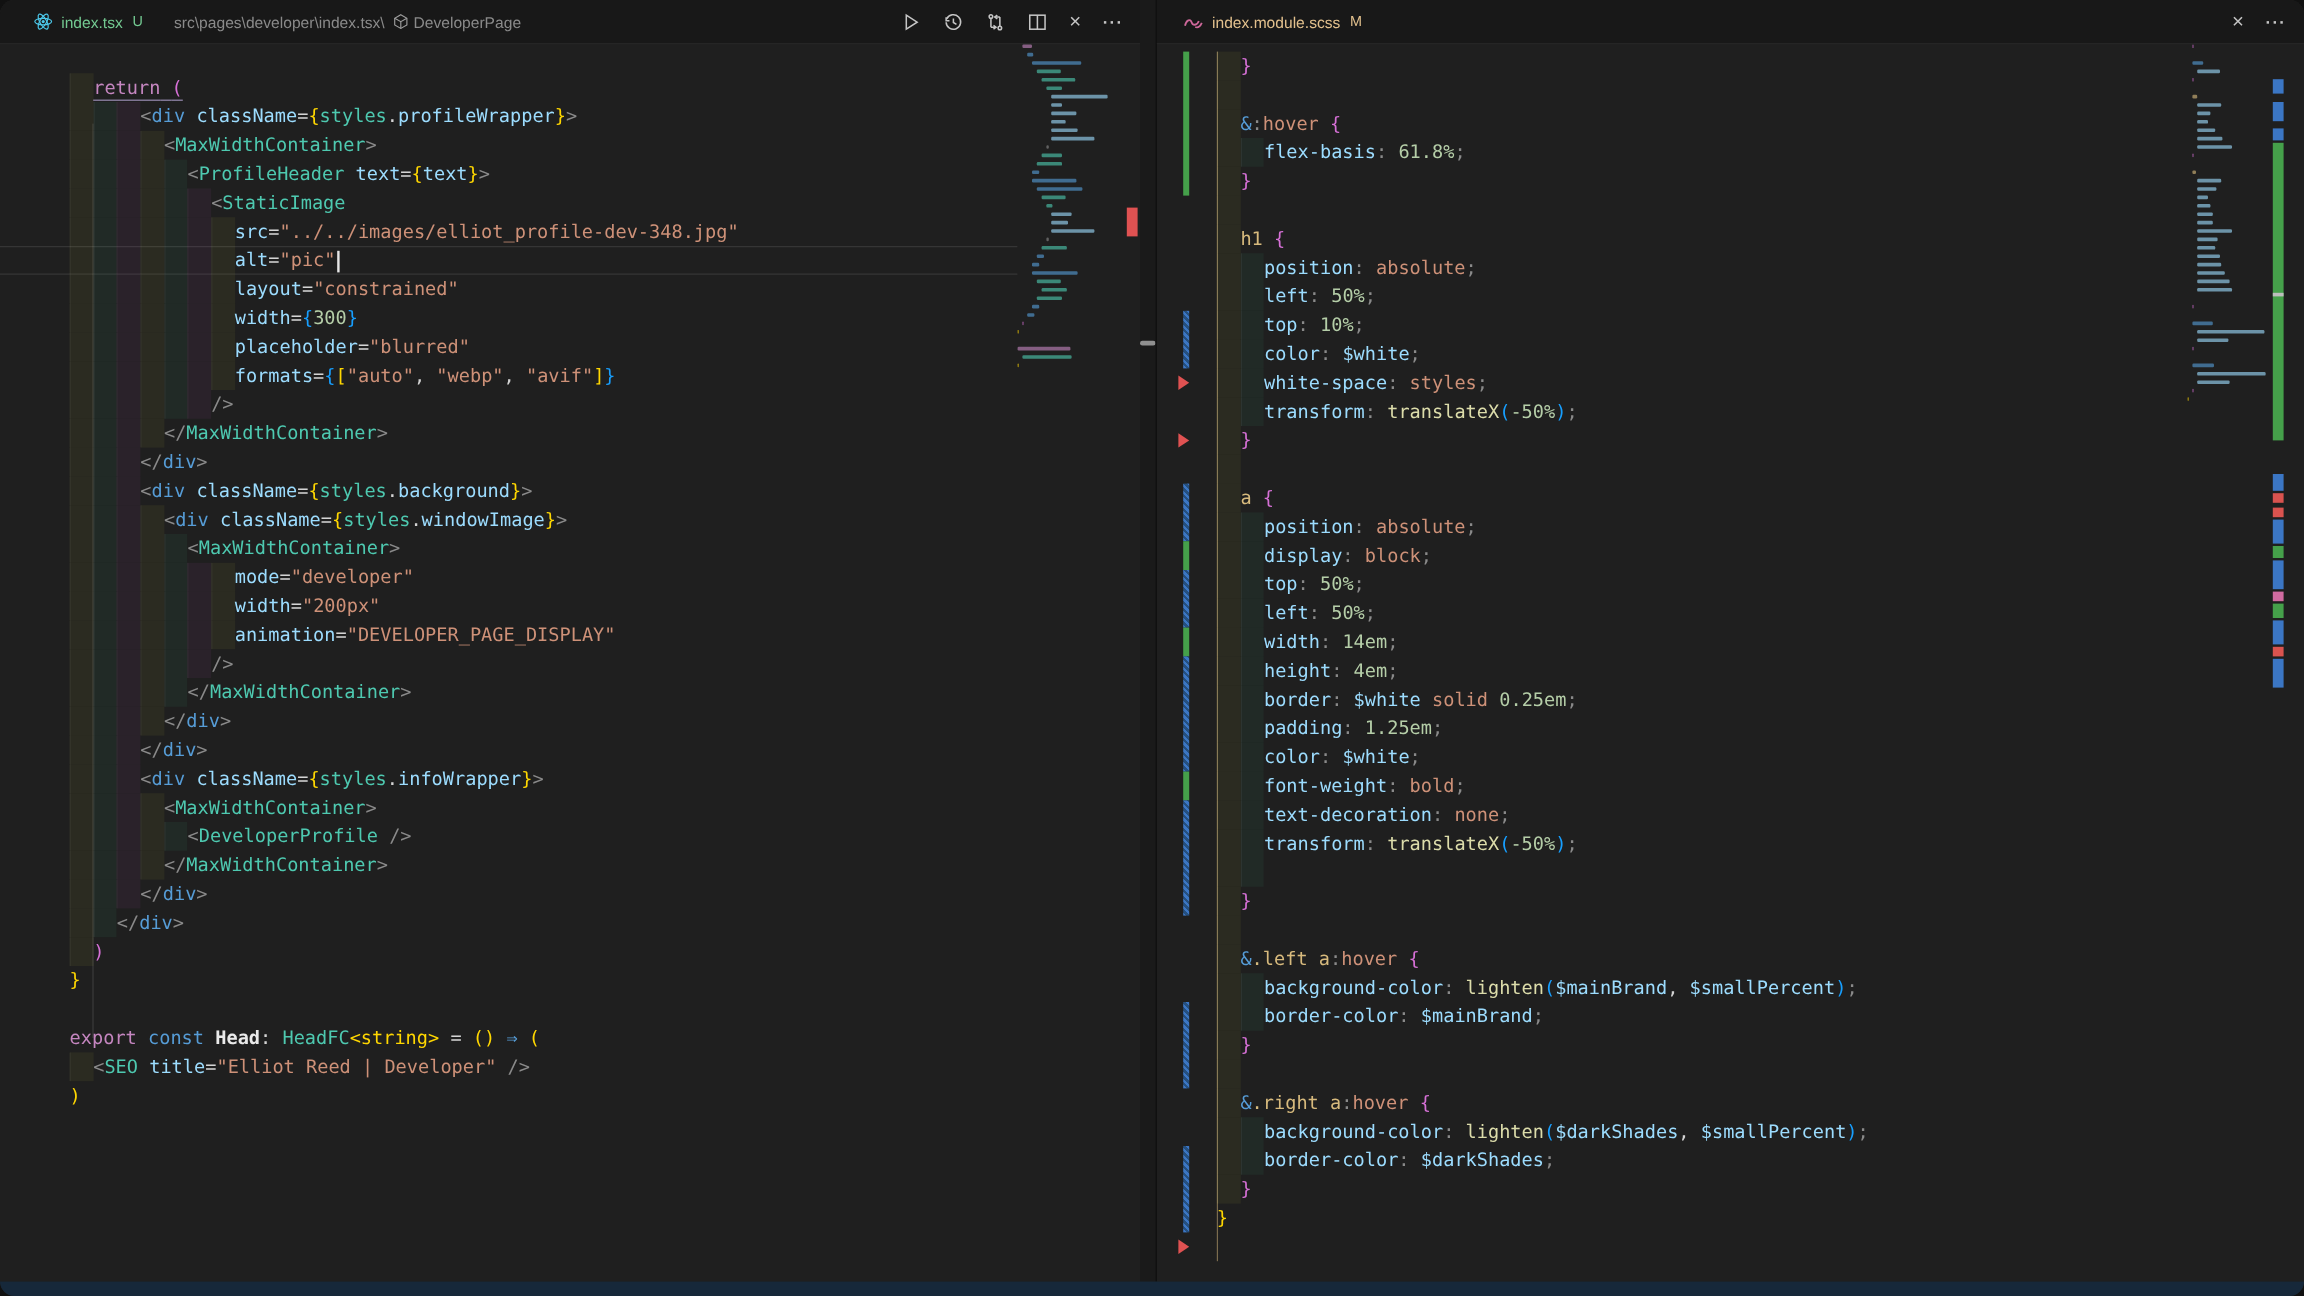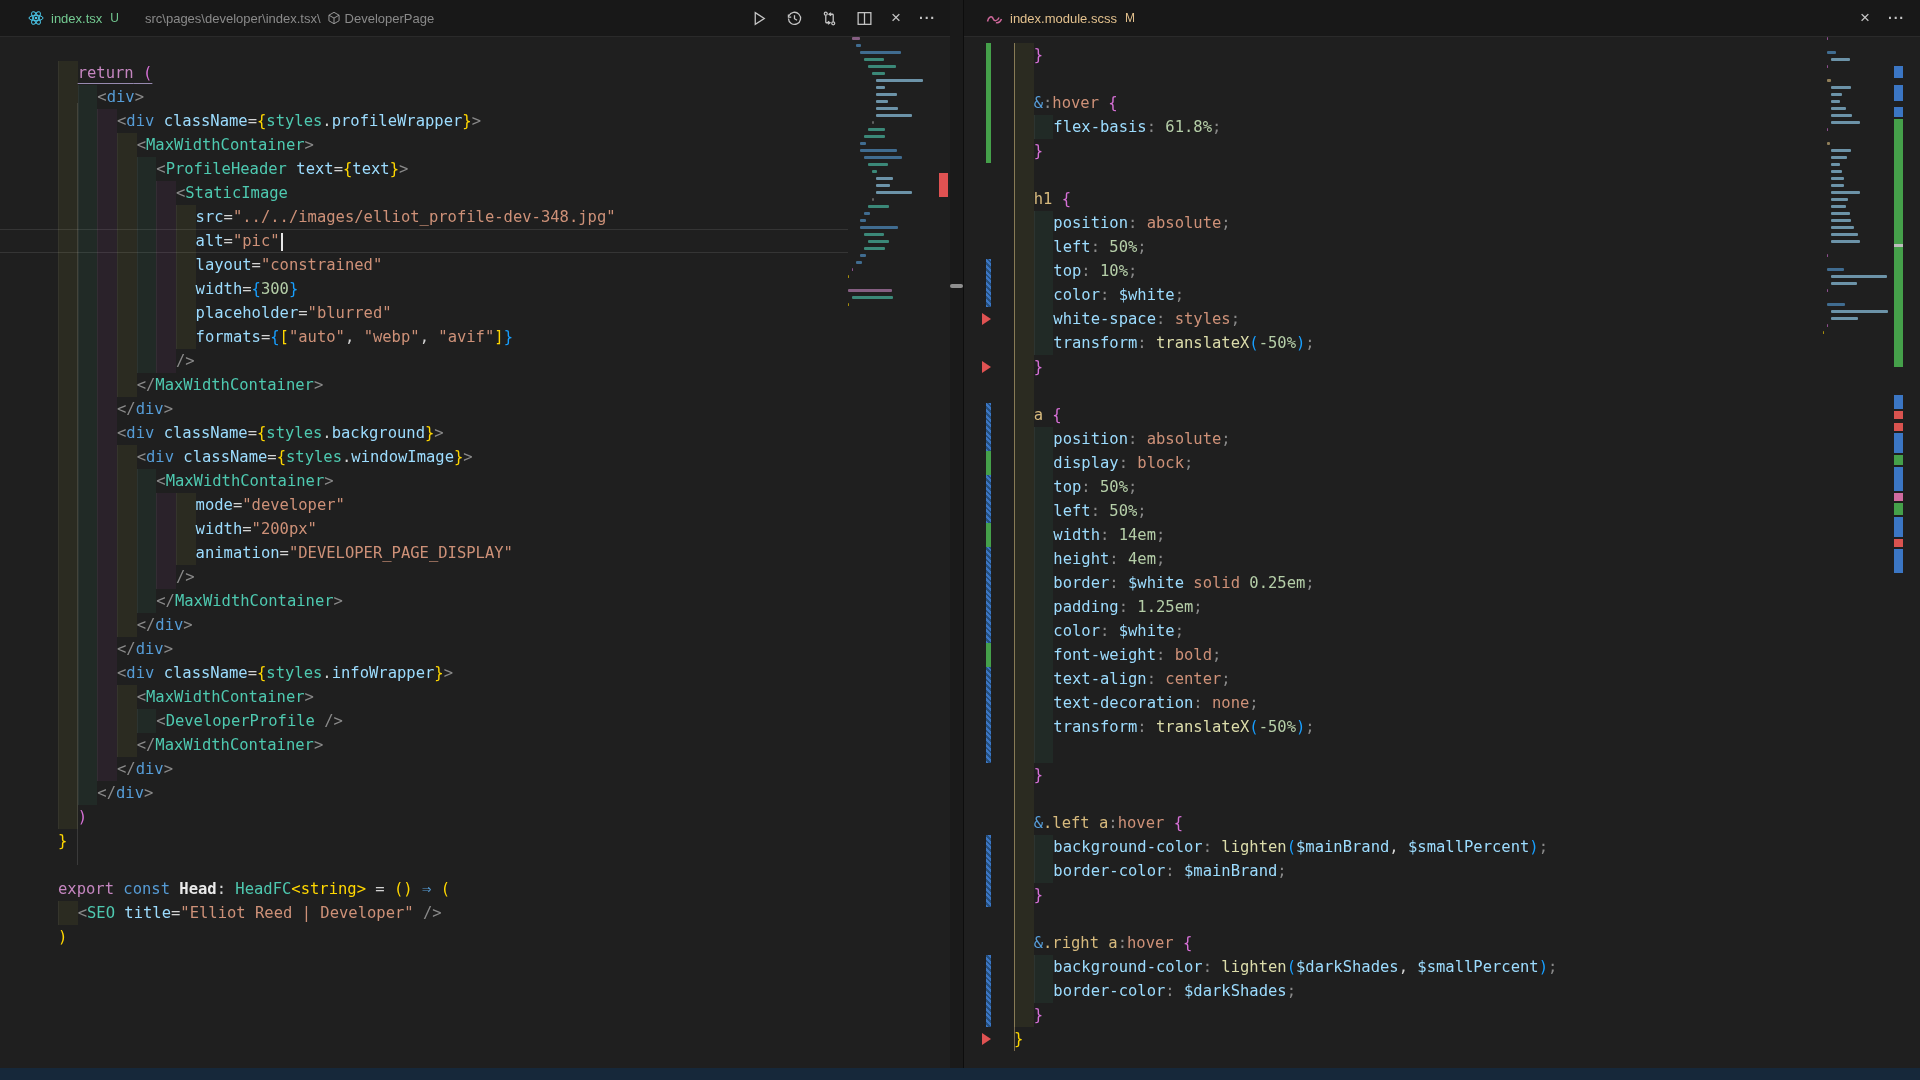--- a/index.html
+++ b/index.html
@@ -1,17 +1,17 @@
 <!DOCTYPE html>
 <html><head>
 <meta charset="utf-8">
 <style>
   html,body{margin:0;padding:0;background:#111;}
   .app{position:relative;width:1920px;height:1080px;background:#1f1f1f;overflow:hidden;
-       font-family:"DejaVu Sans Mono","Liberation Mono",monospace;}
+       font-family:"DejaVu Sans Mono","Liberation Mono",monospace;border-radius:12px;}
   .group{position:absolute;top:0;height:1068px;background:#1f1f1f;}
   .group.left{left:0;width:950px;}
   .group.right{left:963px;width:957px;border-left:1px solid #0d0d0d;}
   .sash{position:absolute;left:950px;top:0;width:13px;height:1068px;background:#1a1a1a;}
   .sash .handle{position:absolute;top:284px;left:0px;width:13px;height:4px;background:#8f8f8f;border-radius:2px;}
   
   .title{position:absolute;top:0;left:0;right:0;height:36px;background:#181818;border-bottom:1px solid #2a2a2a;
          display:flex;align-items:center;font-family:"Liberation Sans","DejaVu Sans",sans-serif;font-size:13px;color:#9d9d9d;}
   .group.left .title{padding:0 14px 0 28px;}
   .group.right .title{padding:0 16px 0 22px;}
@@ -113,21 +113,20 @@
           <rect x="2" y="2.5" width="12" height="11"></rect>
             <path d="M8 2.5v11"></path>
         </svg>
       </span>
       <span class="act txt">×</span>
       <span class="act more">···</span>
     </div>
     <div class="code" id="code-left">
       <div class="vguide" style="left:77px;top:66px;height:762px;background:rgba(225,225,225,.14)"></div>
     <div class="cl"><span class="tint t0"></span><span class="tok-pk u">return</span><span class="tok-txt u"> </span><span class="tok-b2 u">(</span></div>
-        <div class="cl"><span class="tint t0"></span><span class="tint t1"></span><span class="tok-pun">&lt;</span><span class="tok-tag">div</span><span class="tok-pun">&gt;</span></div>
         <div class="cl"><span class="tint t0"></span><span class="tint t1"></span><span class="tint t2"></span><span class="tok-pun">&lt;</span><span class="tok-tag">div</span><span class="tok-txt"> </span><span class="tok-attr">className</span><span class="tok-txt">=</span><span class="tok-b1">{</span><span class="tok-cmp">styles</span><span class="tok-txt">.</span><span class="tok-attr">profileWrapper</span><span class="tok-b1">}</span><span class="tok-pun">&gt;</span></div>
         <div class="cl"><span class="tint t0"></span><span class="tint t1"></span><span class="tint t2"></span><span class="tint t0"></span><span class="tok-pun">&lt;</span><span class="tok-cmp">MaxWidthContainer</span><span class="tok-pun">&gt;</span></div>
         <div class="cl"><span class="tint t0"></span><span class="tint t1"></span><span class="tint t2"></span><span class="tint t0"></span><span class="tint t1"></span><span class="tok-pun">&lt;</span><span class="tok-cmp">ProfileHeader</span><span class="tok-txt"> </span><span class="tok-attr">text</span><span class="tok-txt">=</span><span class="tok-b1">{</span><span class="tok-attr">text</span><span class="tok-b1">}</span><span class="tok-pun">&gt;</span></div>
         <div class="cl"><span class="tint t0"></span><span class="tint t1"></span><span class="tint t2"></span><span class="tint t0"></span><span class="tint t1"></span><span class="tint t2"></span><span class="tok-pun">&lt;</span><span class="tok-cmp">StaticImage</span></div>
         <div class="cl"><span class="tint t0"></span><span class="tint t1"></span><span class="tint t2"></span><span class="tint t0"></span><span class="tint t1"></span><span class="tint t2"></span><span class="tint t0"></span><span class="tok-attr">src</span><span class="tok-txt">=</span><span class="tok-str">"../../images/elliot_profile-dev-348.jpg"</span></div>
         <div class="cl active"><span class="tint t0"></span><span class="tint t1"></span><span class="tint t2"></span><span class="tint t0"></span><span class="tint t1"></span><span class="tint t2"></span><span class="tint t0"></span><span class="tok-attr">alt</span><span class="tok-txt">=</span><span class="tok-str">"pic"</span><span class="cursor"></span></div>
         <div class="cl"><span class="tint t0"></span><span class="tint t1"></span><span class="tint t2"></span><span class="tint t0"></span><span class="tint t1"></span><span class="tint t2"></span><span class="tint t0"></span><span class="tok-attr">layout</span><span class="tok-txt">=</span><span class="tok-str">"constrained"</span></div>
         <div class="cl"><span class="tint t0"></span><span class="tint t1"></span><span class="tint t2"></span><span class="tint t0"></span><span class="tint t1"></span><span class="tint t2"></span><span class="tint t0"></span><span class="tok-attr">width</span><span class="tok-txt">=</span><span class="tok-b3">{</span><span class="tok-num">300</span><span class="tok-b3">}</span></div>
         <div class="cl"><span class="tint t0"></span><span class="tint t1"></span><span class="tint t2"></span><span class="tint t0"></span><span class="tint t1"></span><span class="tint t2"></span><span class="tint t0"></span><span class="tok-attr">placeholder</span><span class="tok-txt">=</span><span class="tok-str">"blurred"</span></div>
         <div class="cl"><span class="tint t0"></span><span class="tint t1"></span><span class="tint t2"></span><span class="tint t0"></span><span class="tint t1"></span><span class="tint t2"></span><span class="tint t0"></span><span class="tok-attr">formats</span><span class="tok-txt">=</span><span class="tok-b3">{</span><span class="tok-b1">[</span><span class="tok-str">"auto"</span><span class="tok-txt">, </span><span class="tok-str">"webp"</span><span class="tok-txt">, </span><span class="tok-str">"avif"</span><span class="tok-b1">]</span><span class="tok-b3">}</span></div>
@@ -336,21 +335,20 @@
         <div class="cl"><span class="tint t0"></span><span class="tint t1"></span><span class="tok-attr">position</span><span class="tok-pun">:</span><span class="tok-txt"> </span><span class="tok-str">absolute</span><span class="tok-pun">;</span></div>
         <div class="cl"><span class="tint t0"></span><span class="tint t1"></span><span class="tok-attr">display</span><span class="tok-pun">:</span><span class="tok-txt"> </span><span class="tok-str">block</span><span class="tok-pun">;</span></div>
         <div class="cl"><span class="tint t0"></span><span class="tint t1"></span><span class="tok-attr">top</span><span class="tok-pun">:</span><span class="tok-txt"> </span><span class="tok-num">50%</span><span class="tok-pun">;</span></div>
         <div class="cl"><span class="tint t0"></span><span class="tint t1"></span><span class="tok-attr">left</span><span class="tok-pun">:</span><span class="tok-txt"> </span><span class="tok-num">50%</span><span class="tok-pun">;</span></div>
         <div class="cl"><span class="tint t0"></span><span class="tint t1"></span><span class="tok-attr">width</span><span class="tok-pun">:</span><span class="tok-txt"> </span><span class="tok-num">14em</span><span class="tok-pun">;</span></div>
         <div class="cl"><span class="tint t0"></span><span class="tint t1"></span><span class="tok-attr">height</span><span class="tok-pun">:</span><span class="tok-txt"> </span><span class="tok-num">4em</span><span class="tok-pun">;</span></div>
         <div class="cl"><span class="tint t0"></span><span class="tint t1"></span><span class="tok-attr">border</span><span class="tok-pun">:</span><span class="tok-txt"> </span><span class="tok-attr">$white</span><span class="tok-txt"> </span><span class="tok-str">solid</span><span class="tok-txt"> </span><span class="tok-num">0.25em</span><span class="tok-pun">;</span></div>
         <div class="cl"><span class="tint t0"></span><span class="tint t1"></span><span class="tok-attr">padding</span><span class="tok-pun">:</span><span class="tok-txt"> </span><span class="tok-num">1.25em</span><span class="tok-pun">;</span></div>
         <div class="cl"><span class="tint t0"></span><span class="tint t1"></span><span class="tok-attr">color</span><span class="tok-pun">:</span><span class="tok-txt"> </span><span class="tok-attr">$white</span><span class="tok-pun">;</span></div>
         <div class="cl"><span class="tint t0"></span><span class="tint t1"></span><span class="tok-attr">font-weight</span><span class="tok-pun">:</span><span class="tok-txt"> </span><span class="tok-str">bold</span><span class="tok-pun">;</span></div>
-        <div class="cl"><span class="tint t0"></span><span class="tint t1"></span><span class="tok-attr">text-align</span><span class="tok-pun">:</span><span class="tok-txt"> </span><span class="tok-str">center</span><span class="tok-pun">;</span></div>
         <div class="cl"><span class="tint t0"></span><span class="tint t1"></span><span class="tok-attr">text-decoration</span><span class="tok-pun">:</span><span class="tok-txt"> </span><span class="tok-str">none</span><span class="tok-pun">;</span></div>
         <div class="cl"><span class="tint t0"></span><span class="tint t1"></span><span class="tok-attr">transform</span><span class="tok-pun">:</span><span class="tok-txt"> </span><span class="tok-fn">translateX</span><span class="tok-b3">(</span><span class="tok-num">-50%</span><span class="tok-b3">)</span><span class="tok-pun">;</span></div>
         <div class="cl"><span class="tint t0"></span><span class="tint t1"></span></div>
         <div class="cl"><span class="tint t0"></span><span class="tok-b2">}</span></div>
         <div class="cl"><span class="tint t0"></span></div>
         <div class="cl"><span class="tint t0"></span><span class="tok-kw">&amp;</span><span class="tok-sel">.left</span><span class="tok-txt"> </span><span class="tok-sel">a</span><span class="tok-pun">:</span><span class="tok-str">hover</span><span class="tok-txt"> </span><span class="tok-b2">{</span></div>
         <div class="cl"><span class="tint t0"></span><span class="tint t1"></span><span class="tok-attr">background-color</span><span class="tok-pun">:</span><span class="tok-txt"> </span><span class="tok-fn">lighten</span><span class="tok-b3">(</span><span class="tok-attr">$mainBrand</span><span class="tok-txt">, </span><span class="tok-attr">$smallPercent</span><span class="tok-b3">)</span><span class="tok-pun">;</span></div>
         <div class="cl"><span class="tint t0"></span><span class="tint t1"></span><span class="tok-attr">border-color</span><span class="tok-pun">:</span><span class="tok-txt"> </span><span class="tok-attr">$mainBrand</span><span class="tok-pun">;</span></div>
         <div class="cl"><span class="tint t0"></span><span class="tok-b2">}</span></div>
         <div class="cl"><span class="tint t0"></span></div>

